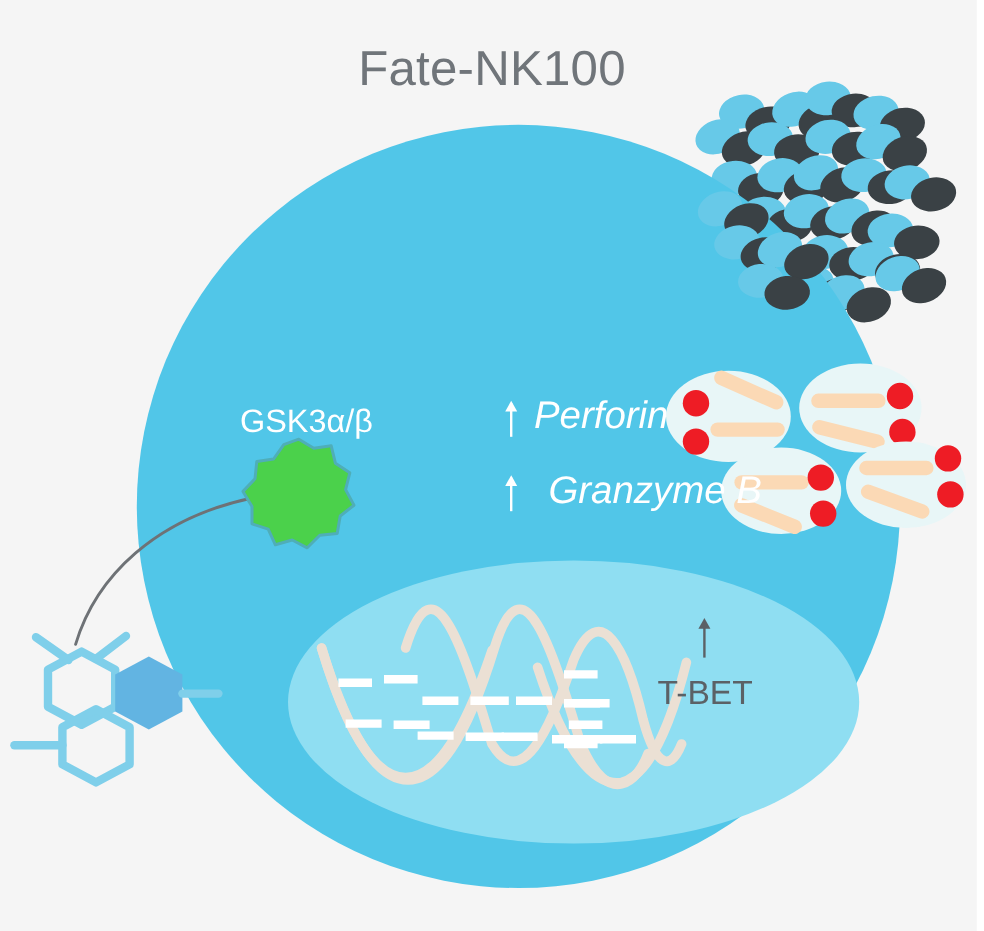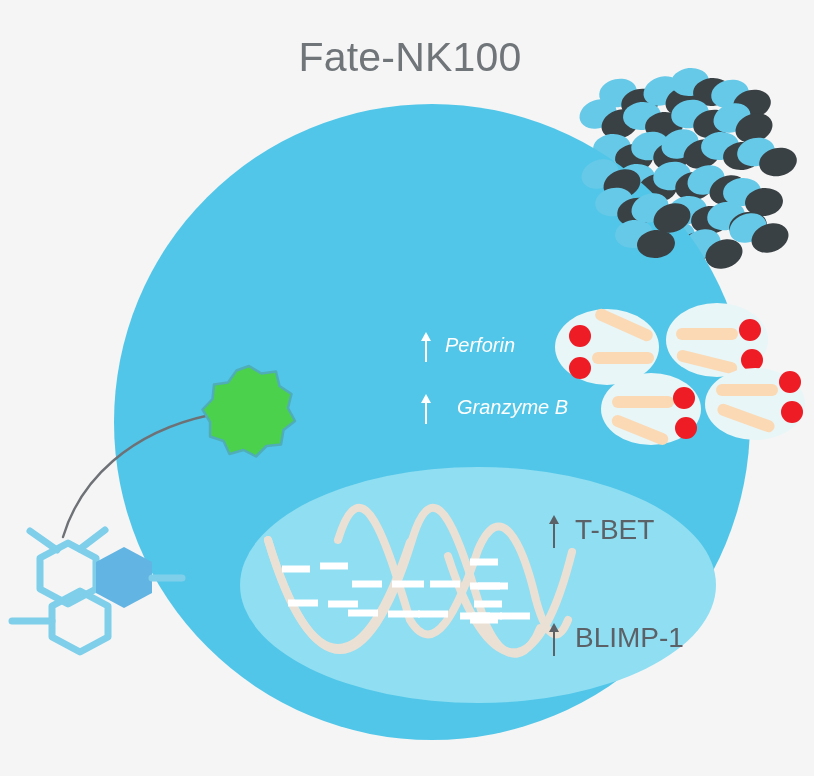--- a/index.html
+++ b/index.html
@@ -74,29 +74,30 @@
     left: 1px;
     top: 4px;
     width: 0;
     height: 0;
     border-left: 5px solid transparent;
     border-right: 5px solid transparent;
     border-bottom: 9px solid #ffffff;
   }
   .cyto-row .txt {
     color: #ffffff;
-    font-size: 20px;
+    font-size: 32px;
     font-style: italic;
     font-family: "Liberation Sans", sans-serif;
   }
   .nuc-row {
     position: absolute;
     display: flex;
     align-items: center;
     gap: 14px;
+    flex-direction: column;
   }
   .nuc-row .arrow {
     display: inline-block;
     width: 13px;
     height: 36px;
     position: relative;
   }
   .nuc-row .arrow::before {
     content: "";
     position: absolute;
@@ -331,35 +332,32 @@
         <line x1="30" y1="531" x2="57" y2="550"></line>
         <line x1="105" y1="530" x2="80" y2="549"></line>
         <line x1="152" y1="578" x2="182" y2="578"></line>
         <line x1="52" y1="621" x2="12" y2="621"></line>
       </g>
     </g>
   </svg>
 
   <div class="title">Fate-NK100</div>
 
+  <div class="lbl lbl-gsk">GSK3α/β</div>
 
   <div class="cyto-row" style="left:420px; top:328px;">
     <span class="arrow"></span>
     <span class="txt">Perforin</span>
   </div>
 
   <div class="cyto-row" style="left:420px; top:390px;gap:24px;">
     <span class="arrow"></span>
     <span class="txt">Granzyme B</span>
   </div>
 
   <div class="nuc-row" style="left:548px; top:512px;">
     <span class="arrow"></span>
     <span class="txt">T-BET</span>
   </div>
 
 
-  <div class="nuc-row" style="left:548px; top:620px;">
-    <span class="arrow"></span>
-    <span class="txt">BLIMP-1</span>
-  </div>
 
 </div>
 
 </body></html>

